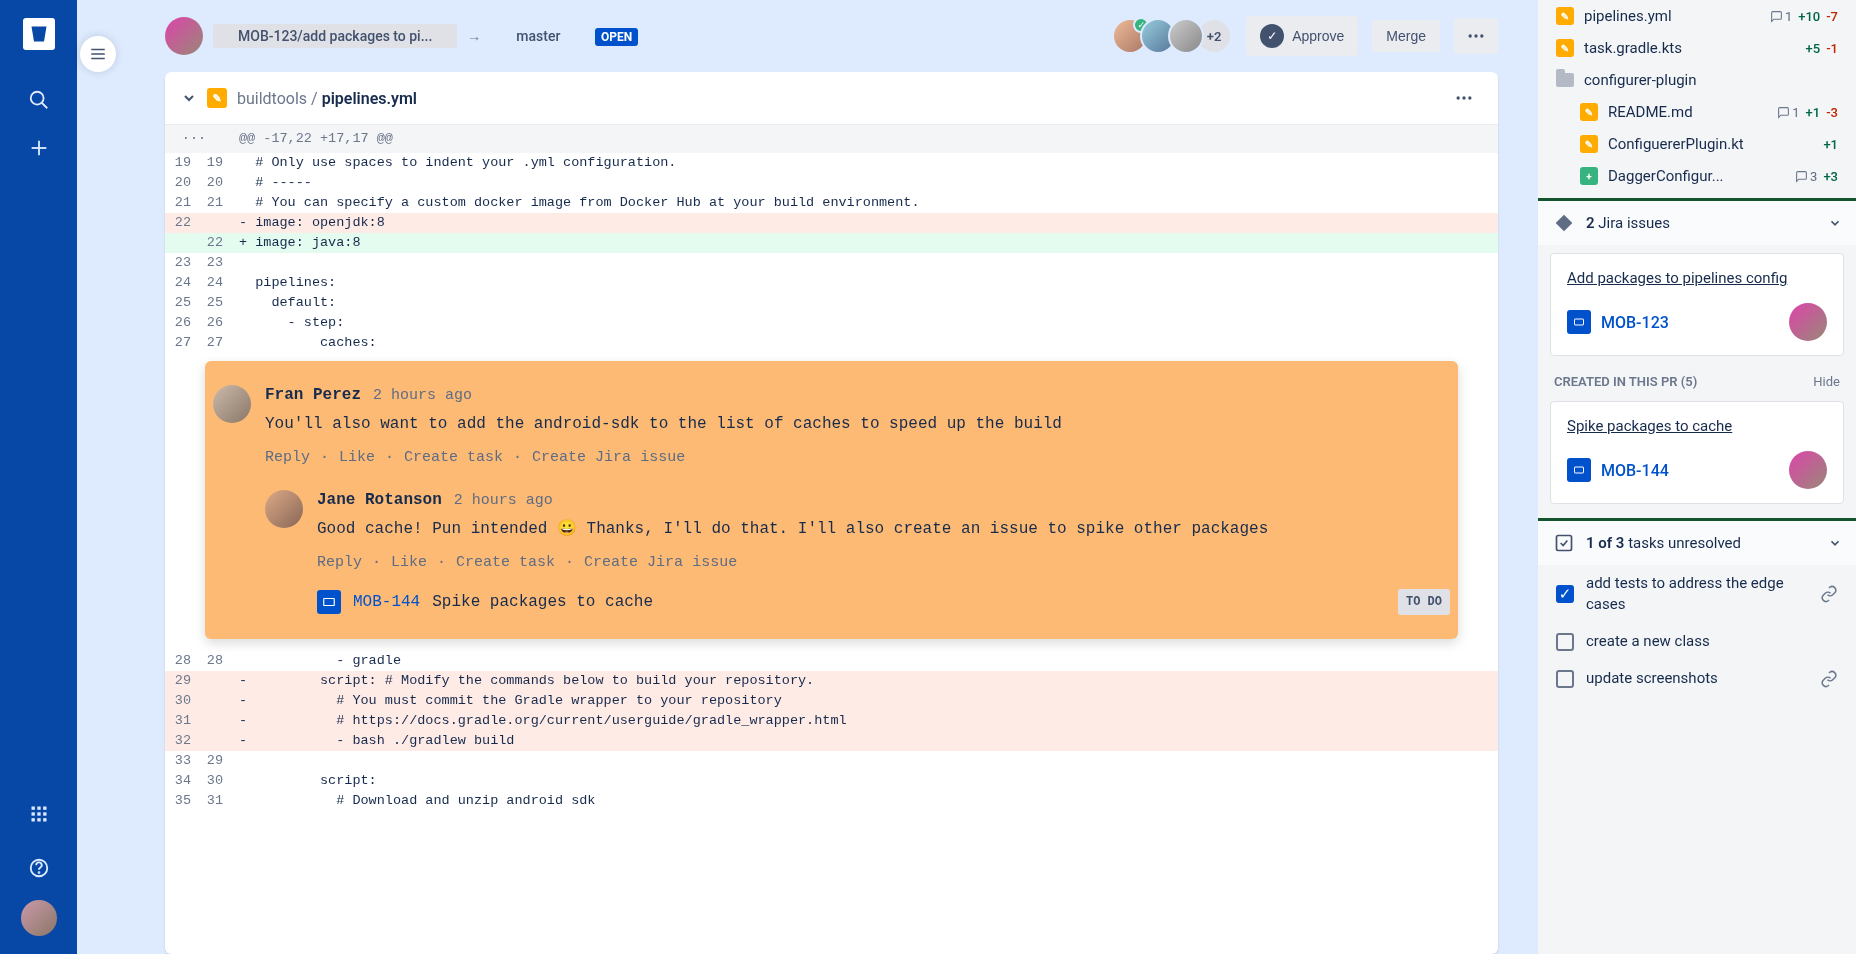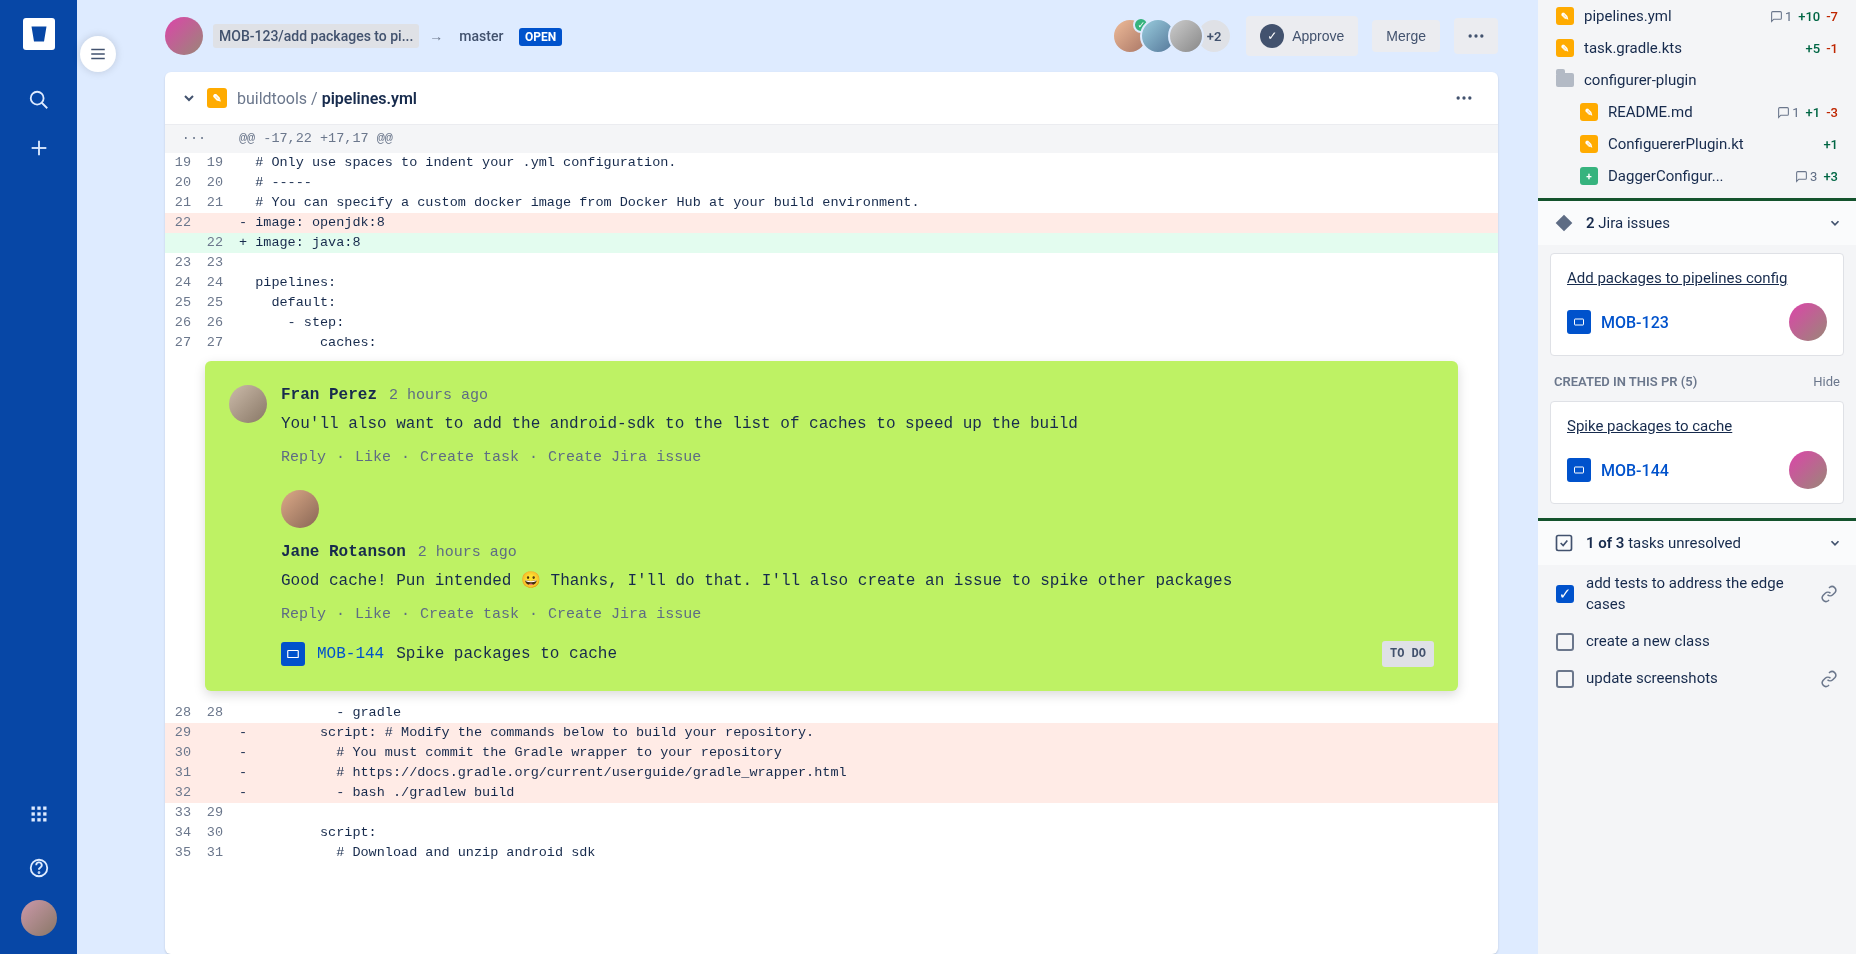--- a/index.html
+++ b/index.html
@@ -13,21 +13,21 @@
 .left-nav .nav-icon { width: 44px; height: 44px; display: flex; align-items:center; justify-content:center; color: #deebff; margin-bottom: 4px; cursor:pointer; border-radius: 50%; }
 .left-nav .bottom-icons { margin-top: auto; margin-bottom: 18px; display:flex; flex-direction:column; align-items:center; gap: 6px;}
 .left-nav .avatar-small { width: 36px; height: 36px; border-radius: 50%; background: linear-gradient(135deg,#c9a,#876); }
 .menu-toggle { position:absolute; top: 36px; left: 80px; width:36px; height:36px; background:#fff; border-radius:50%; box-shadow: 0 0 8px rgba(0,0,0,0.15); display:flex; align-items:center; justify-content:center; cursor:pointer; }
 
 
 .main { flex: 1; display: flex; flex-direction: column; padding: 8px 40px 0 88px; overflow: hidden; }
 .header { display:flex; align-items:center; padding: 8px 0 16px; gap: 14px; }
 .breadcrumb { display:flex; align-items:center; gap: 10px; }
 .avatar { width: 38px; height: 38px; border-radius: 50%; background: linear-gradient(135deg,#d4a,#987); flex-shrink:0; }
-.branch-chip { background: #dfe1e6; padding: 4px 6px; border-radius: 3px; color:#42526e; font-size:14px; font-weight:500; }
+.branch-chip { background: #dfe1e6; padding: 4px 25px; border-radius: 3px; color:#42526e; font-size:14px; font-weight:500; }
 .arrow { color: #6b778c; }
 .open-badge { background: #0052cc; color:#fff; font-size:12px; font-weight:700; padding: 2px 6px; border-radius:3px; margin-left:6px; }
 .spacer { flex:1; }
 .reviewers { display:flex; align-items:center; }
 .reviewers .rv { width:36px; height:36px; border-radius:50%; margin-left:-8px; border:2px solid #deebff; position:relative; }
 .rv.r1{background:linear-gradient(135deg,#eb9,#a76);}
 .rv.r2{background:linear-gradient(135deg,#9cd,#579);}
 .rv.r3{background:linear-gradient(135deg,#ccc,#888);}
 .rv .check{position:absolute;top:-3px;right:-3px;width:16px;height:16px;background:#36b37e;border-radius:50%;border:2px solid #deebff;display:flex;align-items:center;justify-content:center;color:#fff;font-size:9px;}
 .plus-chip { width:36px; height:36px; border-radius:50%; background:#dfe1e6; display:flex; align-items:center; justify-content:center; margin-left:-8px; font-weight:600; color:#42526e; font-size:13px; border:2px solid #deebff; }
@@ -55,32 +55,32 @@
 .hunk .ln-gutter{ border-right:1px solid #ebecf0; }
 .hunk-more { width:64px; text-align:center; background:#f4f5f7; color:#6b778c; cursor:pointer; }
 .code-content { padding-left:10px; white-space:pre; flex:1; }
 .row-del { background:#ffebe6; }
 .row-del .ln-col { background:#ffebe6; }
 .row-add { background:#e3fcef; }
 .row-add .ln-col { background:#e3fcef; }
 
 
 .comment-wrap { padding: 8px 40px 12px; }
-.comment-card { background:#bef264; border-radius:6px; box-shadow:0 4px 12px rgba(0,0,0,.15); padding: 18px 24px; }
+.comment-card { background:#fdba74; border-radius:6px; box-shadow:0 4px 12px rgba(0,0,0,.15); padding: 18px 8px; }
 .comment { display:flex; gap:14px; padding:6px 0; }
 .comment .avatar { width:38px; height:38px; }
 .comment-body { flex:1; }
 .comment-head { display:flex; gap:12px; align-items:baseline; margin-bottom:8px;}
 .author { font-weight:600; color:#172b4d; font-size:16px; }
 .time { color:#5e6c84; font-size:15px; }
 .comment-text { font-size:16px; color:#172b4d; margin-bottom:14px; }
 .comment-actions { color:#5e6c84; font-size:15px; display:flex; gap:10px; align-items:center; }
 .comment-actions span { cursor:pointer; }
 .dot { color:#5e6c84; }
-.nested { margin-left:52px; margin-top: 10px; flex-direction: column; }
+.nested { margin-left:52px; margin-top: 10px; }
 .jira-link-row { display:flex; align-items:center; gap:12px; margin-top:16px; }
 .jira-icon { width:24px;height:24px;background:#0052cc;border-radius:3px;display:flex;align-items:center;justify-content:center;color:#fff;}
 .jira-key { color:#0052cc; font-weight:500; font-size:16px; }
 .jira-title { color:#172b4d; font-size:16px; }
 .todo-badge { margin-left:auto; background:#dfe1e6; color:#42526e; font-weight:700; font-size:12px; padding:3px 8px; border-radius:3px; }
 
 
 .right { width: 318px; background:#f4f5f7; display:flex; flex-direction:column; gap: 0; padding-top: 0; }
 .file-tree { padding: 0; }
 .tree-item { display:flex; align-items:center; padding: 7px 18px; gap:10px; cursor:pointer; font-size:15px; }

